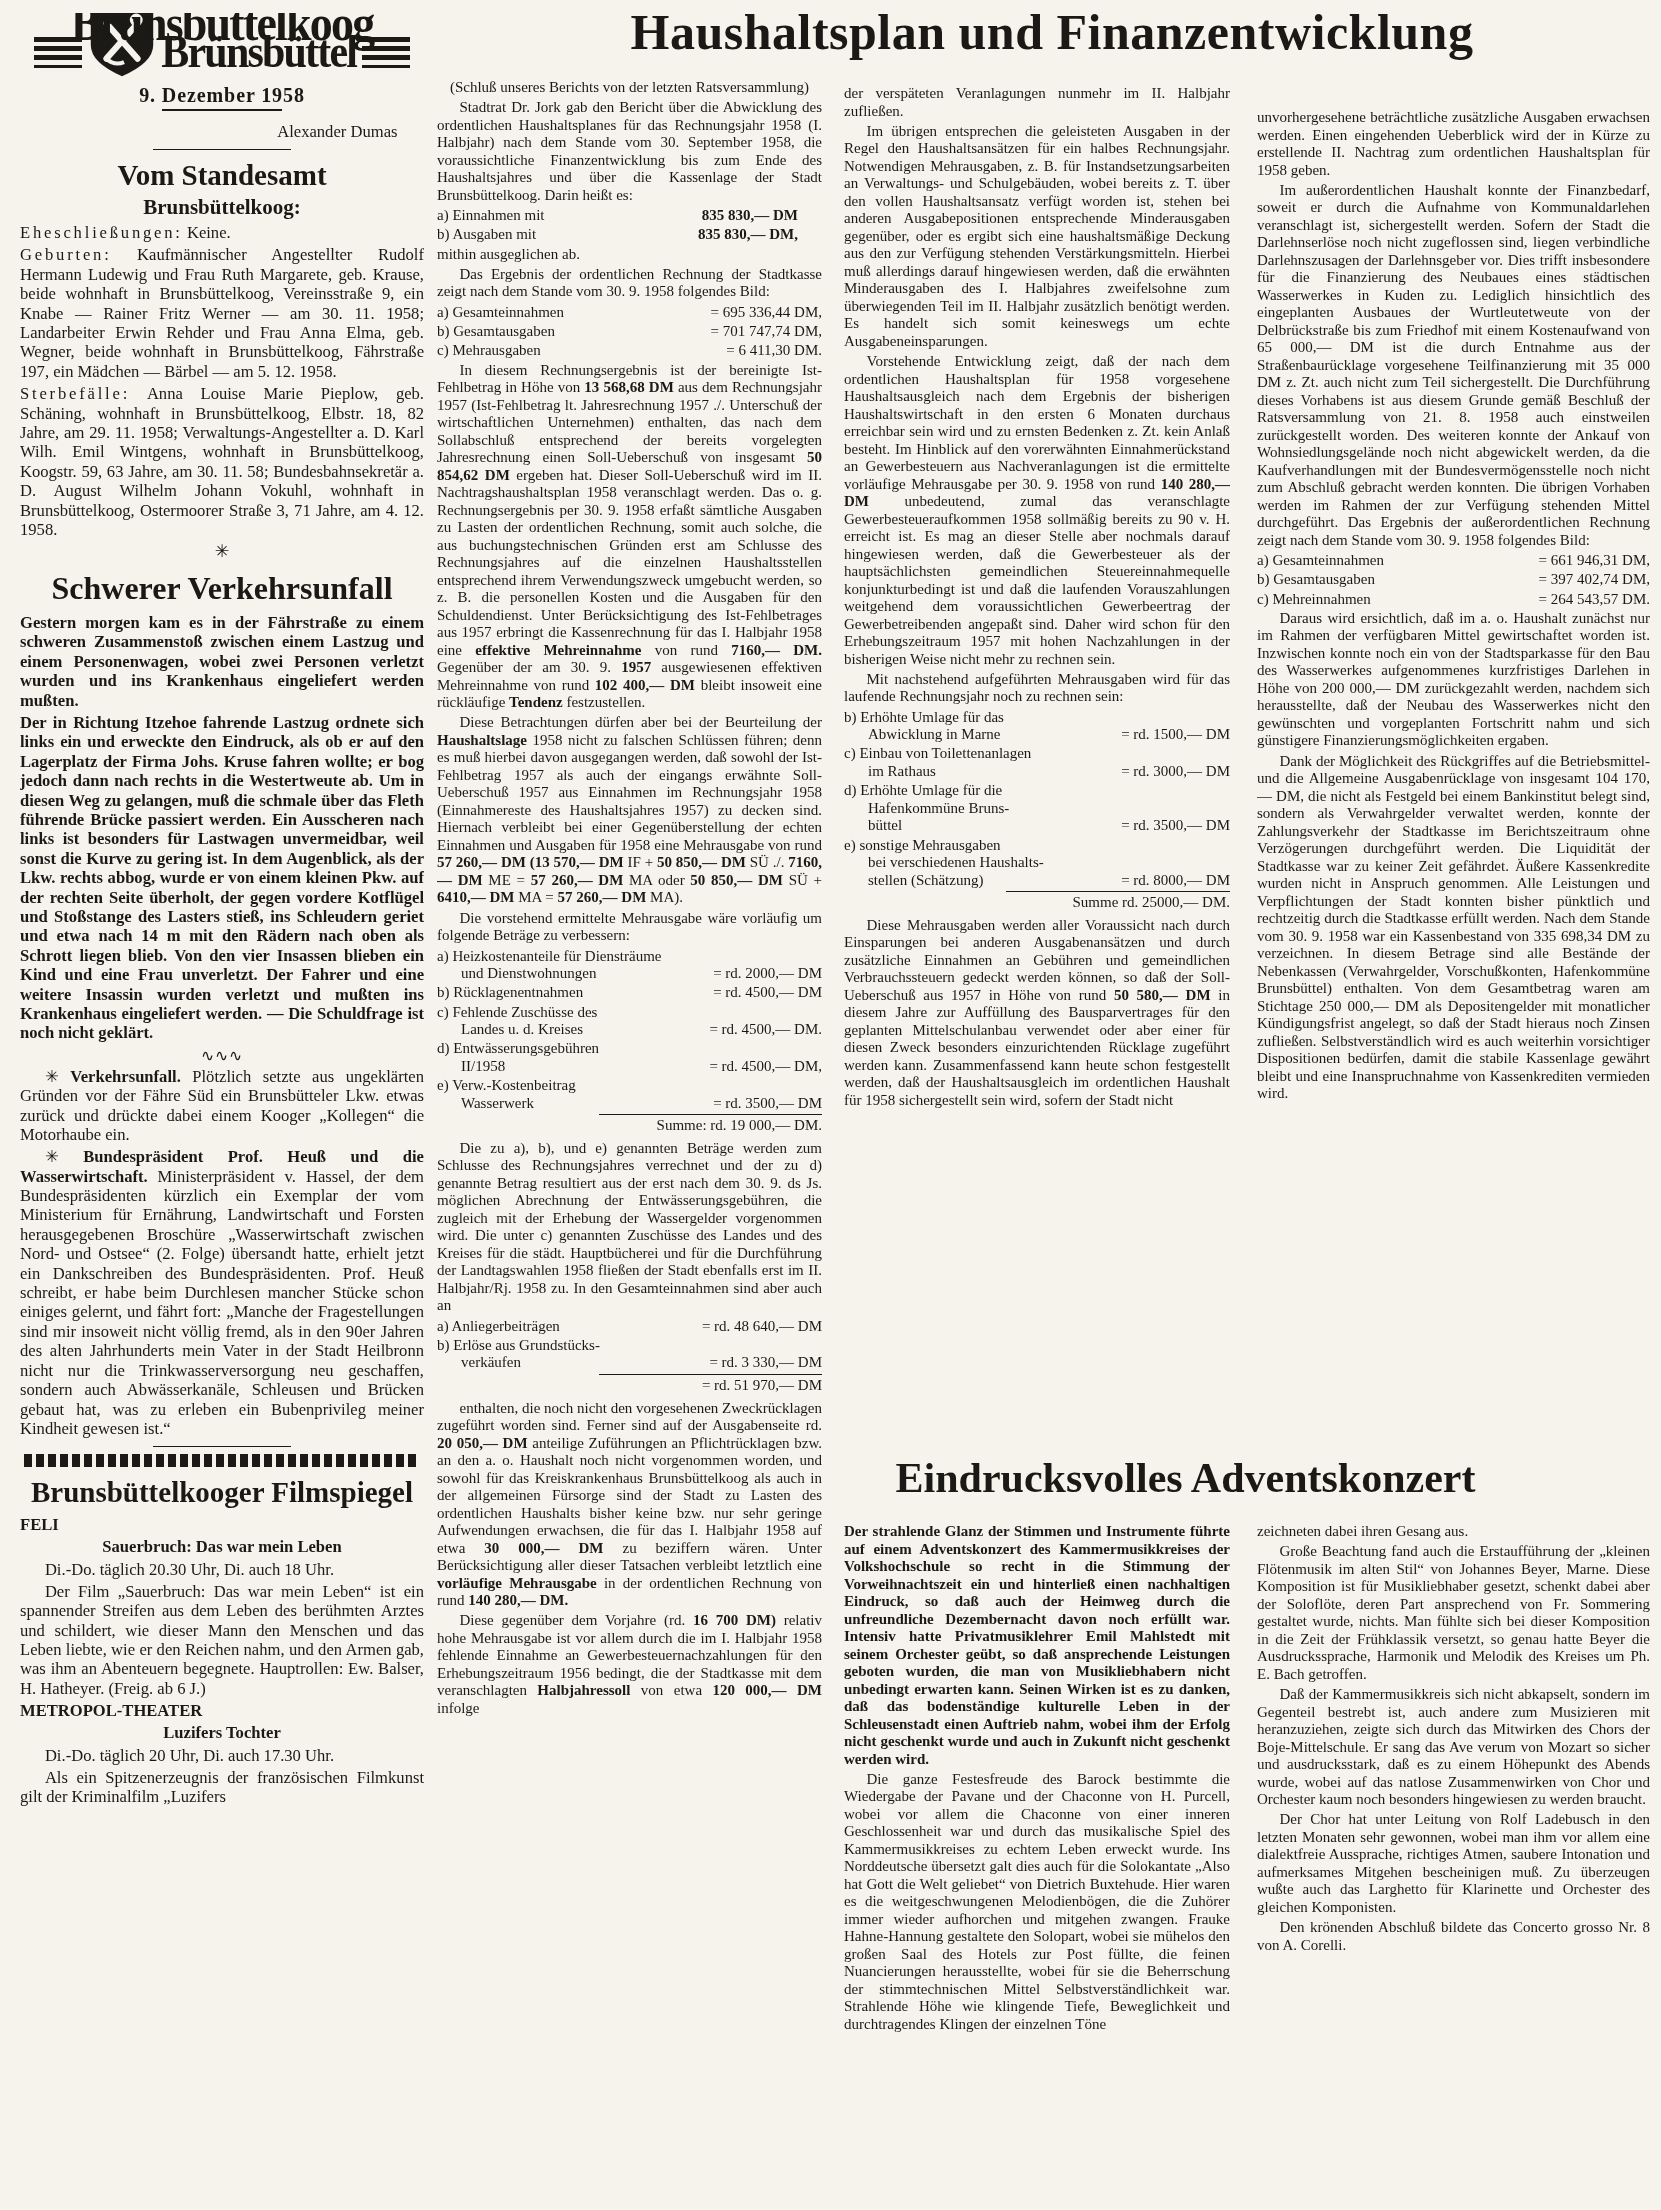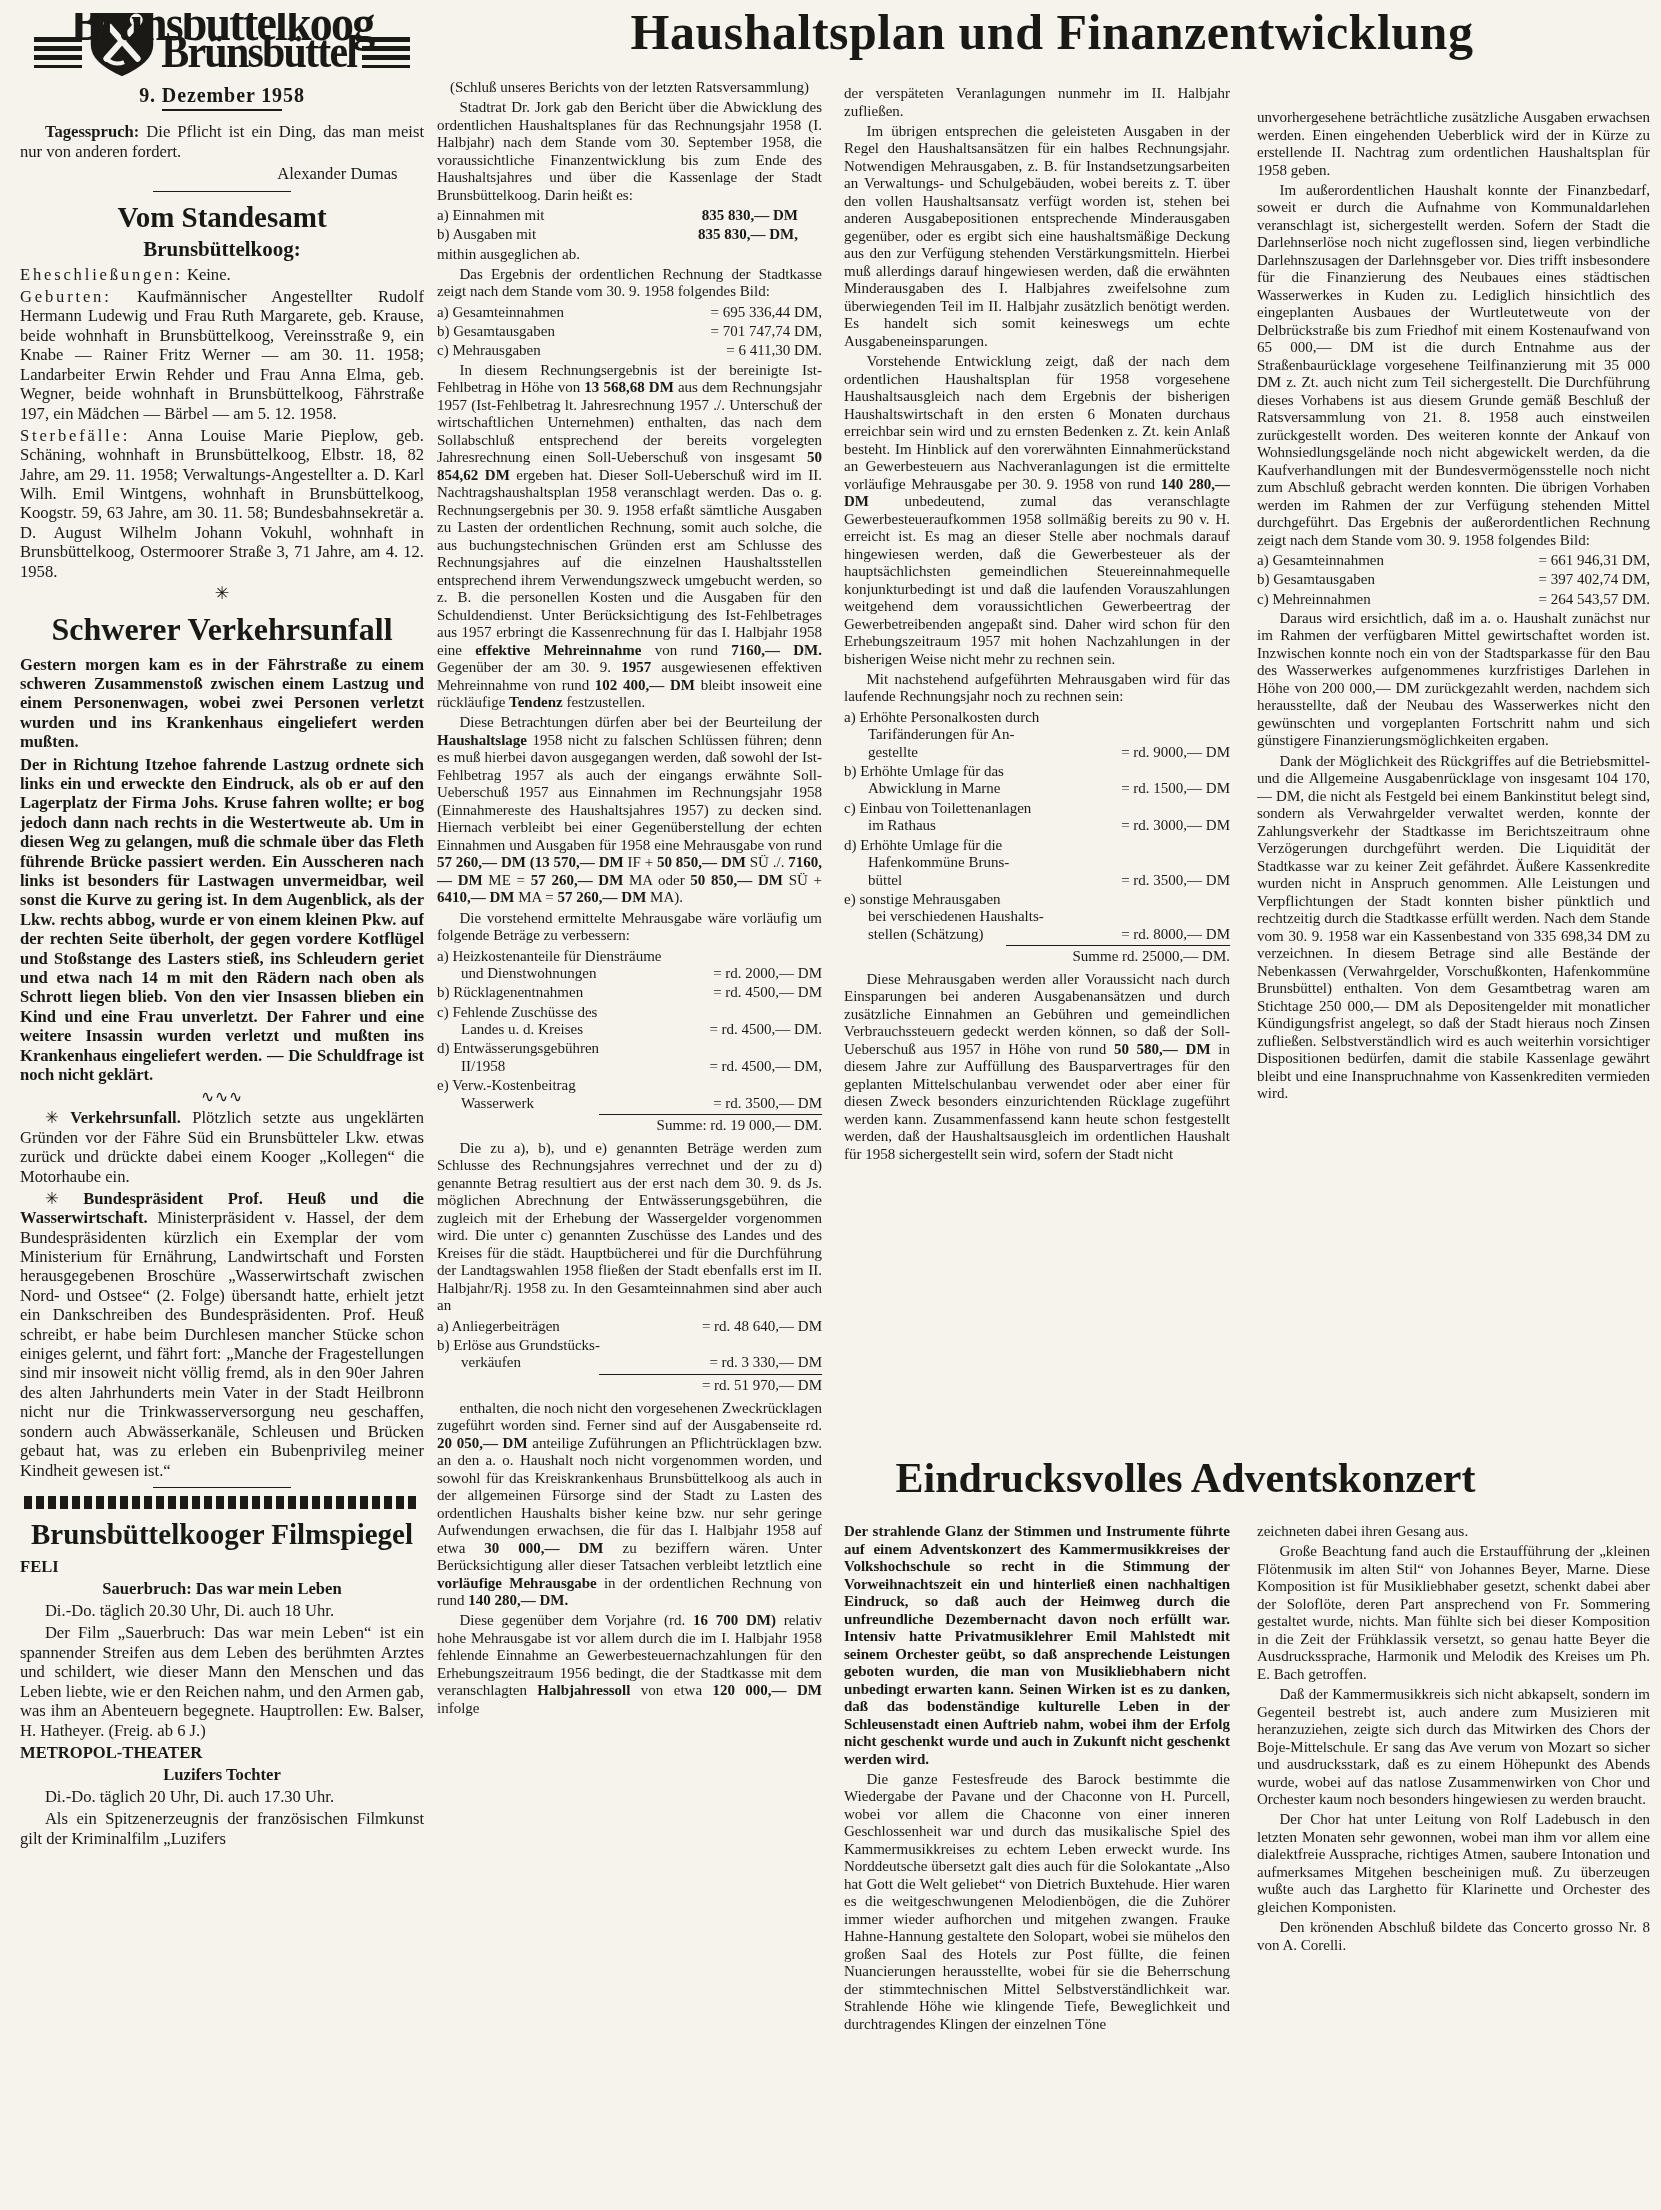--- a/index.html
+++ b/index.html
@@ -75,21 +75,20 @@
           <circle cx="71" cy="25" r="7" fill="none" stroke="#f5f3ec" stroke-width="5"></circle>
           <path d="M27 82 q12 11 26 5" stroke="#f5f3ec" stroke-width="6" fill="none"></path>
         </svg>
         <span class="mast-line2-text">Brünsbüttel</span>
         <span class="stripes"></span>
       </div>
       <div class="mast-date">9. Dezember 1958</div>
       <div class="date-rule"></div>
     </div>
     <div>
-        <p class="p"><b>Tagesspruch:</b> Die Pflicht ist ein Ding, das man meist nur von anderen fordert.</p>
         <p class="p attrib">Alexander Dumas</p>
         <div class="rule"></div>
         <div class="h2">Vom Standesamt</div>
         <div class="h3">Brunsbüttelkoog:</div>
         <p class="p pni"><span class="ls">Eheschließungen:</span> Keine.</p>
         <p class="p pni"><span class="ls">Geburten:</span> Kaufmännischer Angestellter Rudolf Hermann Ludewig und Frau Ruth Margarete, geb. Krause, beide wohnhaft in Brunsbüttelkoog, Vereinsstraße 9, ein Knabe — Rainer Fritz Werner — am 30. 11. 1958; Landarbeiter Erwin Rehder und Frau Anna Elma, geb. Wegner, beide wohnhaft in Brunsbüttelkoog, Fährstraße 197, ein Mädchen — Bärbel — am 5. 12. 1958.</p>
         <p class="p pni"><span class="ls">Sterbefälle:</span> Anna Louise Marie Pieplow, geb. Schäning, wohnhaft in Brunsbüttelkoog, Elbstr. 18, 82 Jahre, am 29. 11. 1958; Verwaltungs-Angestellter a. D. Karl Wilh. Emil Wintgens, wohnhaft in Brunsbüttelkoog, Koogstr. 59, 63 Jahre, am 30. 11. 58; Bundesbahnsekretär a. D. August Wilhelm Johann Vokuhl, wohnhaft in Brunsbüttelkoog, Ostermoorer Straße 3, 71 Jahre, am 4. 12. 1958.</p>
         <div class="star">✳</div>
         <div class="h2 h2b">Schwerer Verkehrsunfall</div>
         <p class="p lead pni">Gestern morgen kam es in der Fährstraße zu einem schweren Zusammenstoß zwischen einem Lastzug und einem Personenwagen, wobei zwei Personen verletzt wurden und ins Krankenhaus eingeliefert werden mußten.</p>
@@ -205,28 +204,20 @@
       </div>
       <p class="p">enthalten, die noch nicht den vorgesehenen Zweckrücklagen zugeführt worden sind. Ferner sind auf der Ausgabenseite rd. <b>20 050,— DM</b> anteilige Zuführungen an Pflichtrücklagen bzw. an den a. o. Haushalt noch nicht vorgenommen worden, und sowohl für das Kreiskrankenhaus Brunsbüttelkoog als auch in der allgemeinen Fürsorge sind der Stadt zu Lasten des ordentlichen Haushalts bisher keine bzw. nur sehr geringe Aufwendungen erwachsen, die für das I. Halbjahr 1958 auf etwa <b>30 000,— DM</b> zu beziffern wären. Unter Berücksichtigung aller dieser Tatsachen verbleibt letztlich eine <b>vorläufige Mehrausgabe</b> in der ordentlichen Rechnung von rund <b>140 280,— DM.</b></p>
       <p class="p">Diese gegenüber dem Vorjahre (rd. <b>16 700 DM)</b> relativ hohe Mehrausgabe ist vor allem durch die im I. Halbjahr 1958 fehlende Einnahme an Gewerbesteuernachzahlungen für den Erhebungszeitraum 1956 bedingt, die der Stadtkasse mit dem veranschlagten <b>Halbjahressoll</b> von etwa <b>120 000,— DM</b> infolge</p>
     </div>
   <div class="col textcol" id="col3a">
       <p class="p pni">der verspäteten Veranlagungen nunmehr im II. Halbjahr zufließen.</p>
       <p class="p">Im übrigen entsprechen die geleisteten Ausgaben in der Regel den Haushaltsansätzen für ein halbes Rechnungsjahr. Notwendigen Mehrausgaben, z. B. für Instandsetzungsarbeiten an Verwaltungs- und Schulgebäuden, wobei bereits z. T. über den vollen Haushaltsansatz verfügt worden ist, stehen bei anderen Ausgabepositionen entsprechende Minderausgaben gegenüber, oder es ergibt sich eine haushaltsmäßige Deckung aus den zur Verfügung stehenden Verstärkungsmitteln. Hierbei muß allerdings darauf hingewiesen werden, daß die erwähnten Minderausgaben des I. Halbjahres zweifelsohne zum überwiegenden Teil im II. Halbjahr zusätzlich benötigt werden. Es handelt sich somit keineswegs um echte Ausgabeneinsparungen.</p>
       <p class="p">Vorstehende Entwicklung zeigt, daß der nach dem ordentlichen Haushaltsplan für 1958 vorgesehene Haushaltsausgleich nach dem Ergebnis der bisherigen Haushaltswirtschaft in den ersten 6 Monaten durchaus erreichbar sein wird und zu ernsten Bedenken z. Zt. kein Anlaß besteht. Im Hinblick auf den vorerwähnten Einnahmerückstand an Gewerbesteuern aus Nachveranlagungen ist die ermittelte vorläufige Mehrausgabe per 30. 9. 1958 von rund <b>140 280,— DM</b> unbedeutend, zumal das veranschlagte Gewerbesteueraufkommen 1958 sollmäßig bereits zu 90 v. H. erreicht ist. Es mag an dieser Stelle aber nochmals darauf hingewiesen werden, daß die Gewerbesteuer als der hauptsächlichsten gemeindlichen Steuereinnahmequelle konjunkturbedingt ist und daß die laufenden Vorauszahlungen weitgehend dem voraussichtlichen Gewerbeertrag der Gewerbetreibenden angepaßt sind. Daher wird schon für den Erhebungszeitraum 1957 mit hohen Nachzahlungen in der bisherigen Weise nicht mehr zu rechnen sein.</p>
       <p class="p">Mit nachstehend aufgeführten Mehrausgaben wird für das laufende Rechnungsjahr noch zu rechnen sein:</p>
       <div class="amt">
-        <div class="amt-line">a) Erhöhte Personalkosten durch</div>
-        <div class="amt-line cont">Tarifänderungen für An-</div>
-        <div class="amt-last cont">
-          <span class="amt-label">gestellte</span>
-          <span class="amt-val">= rd. 9000,— DM</span>
-        </div>
-      </div>
-      <div class="amt">
         <div class="amt-line">b) Erhöhte Umlage für das</div>
         <div class="amt-last cont">
           <span class="amt-label">Abwicklung in Marne</span>
           <span class="amt-val">= rd. 1500,— DM</span>
         </div>
       </div>
       <div class="amt">
         <div class="amt-line">c) Einbau von Toilettenanlagen</div>
         <div class="amt-last cont">
           <span class="amt-label">im Rathaus</span>

